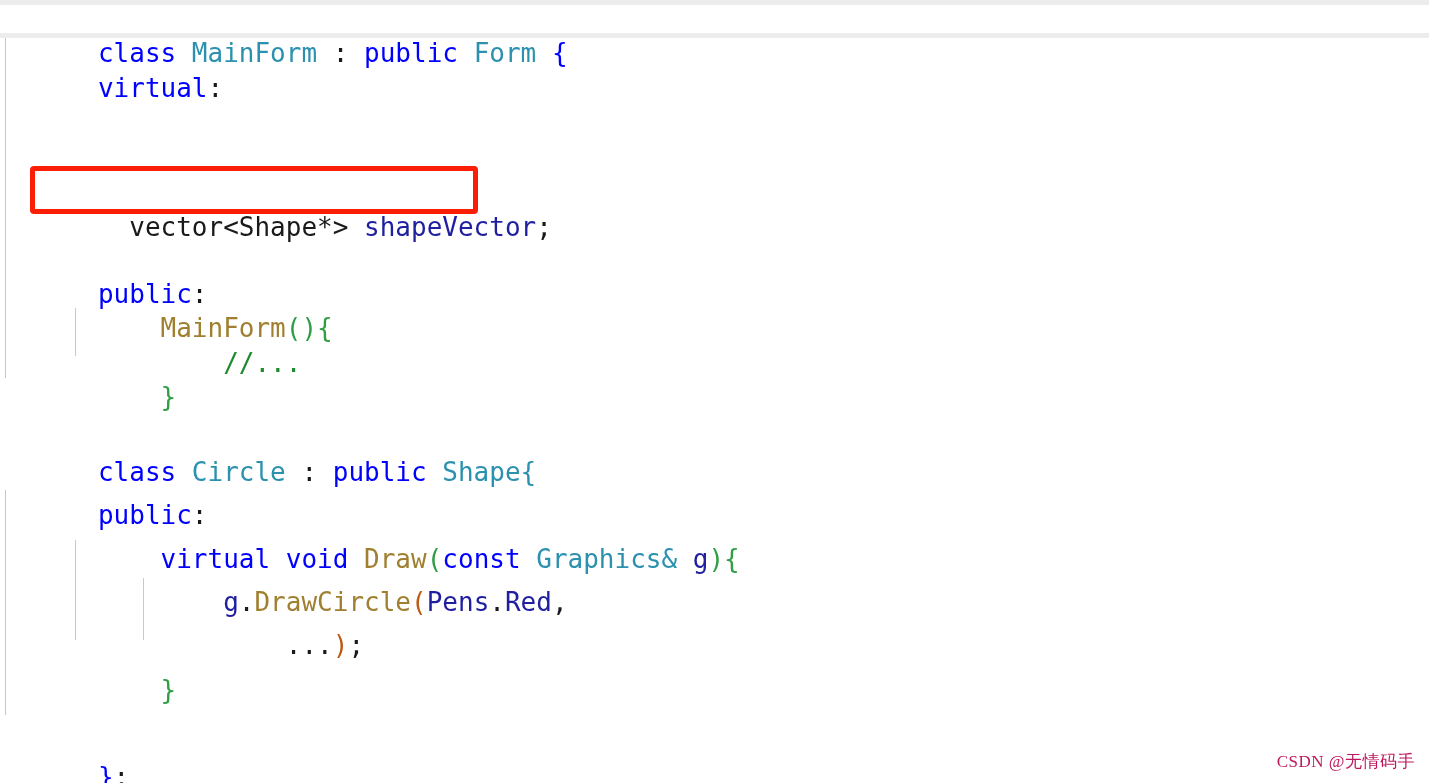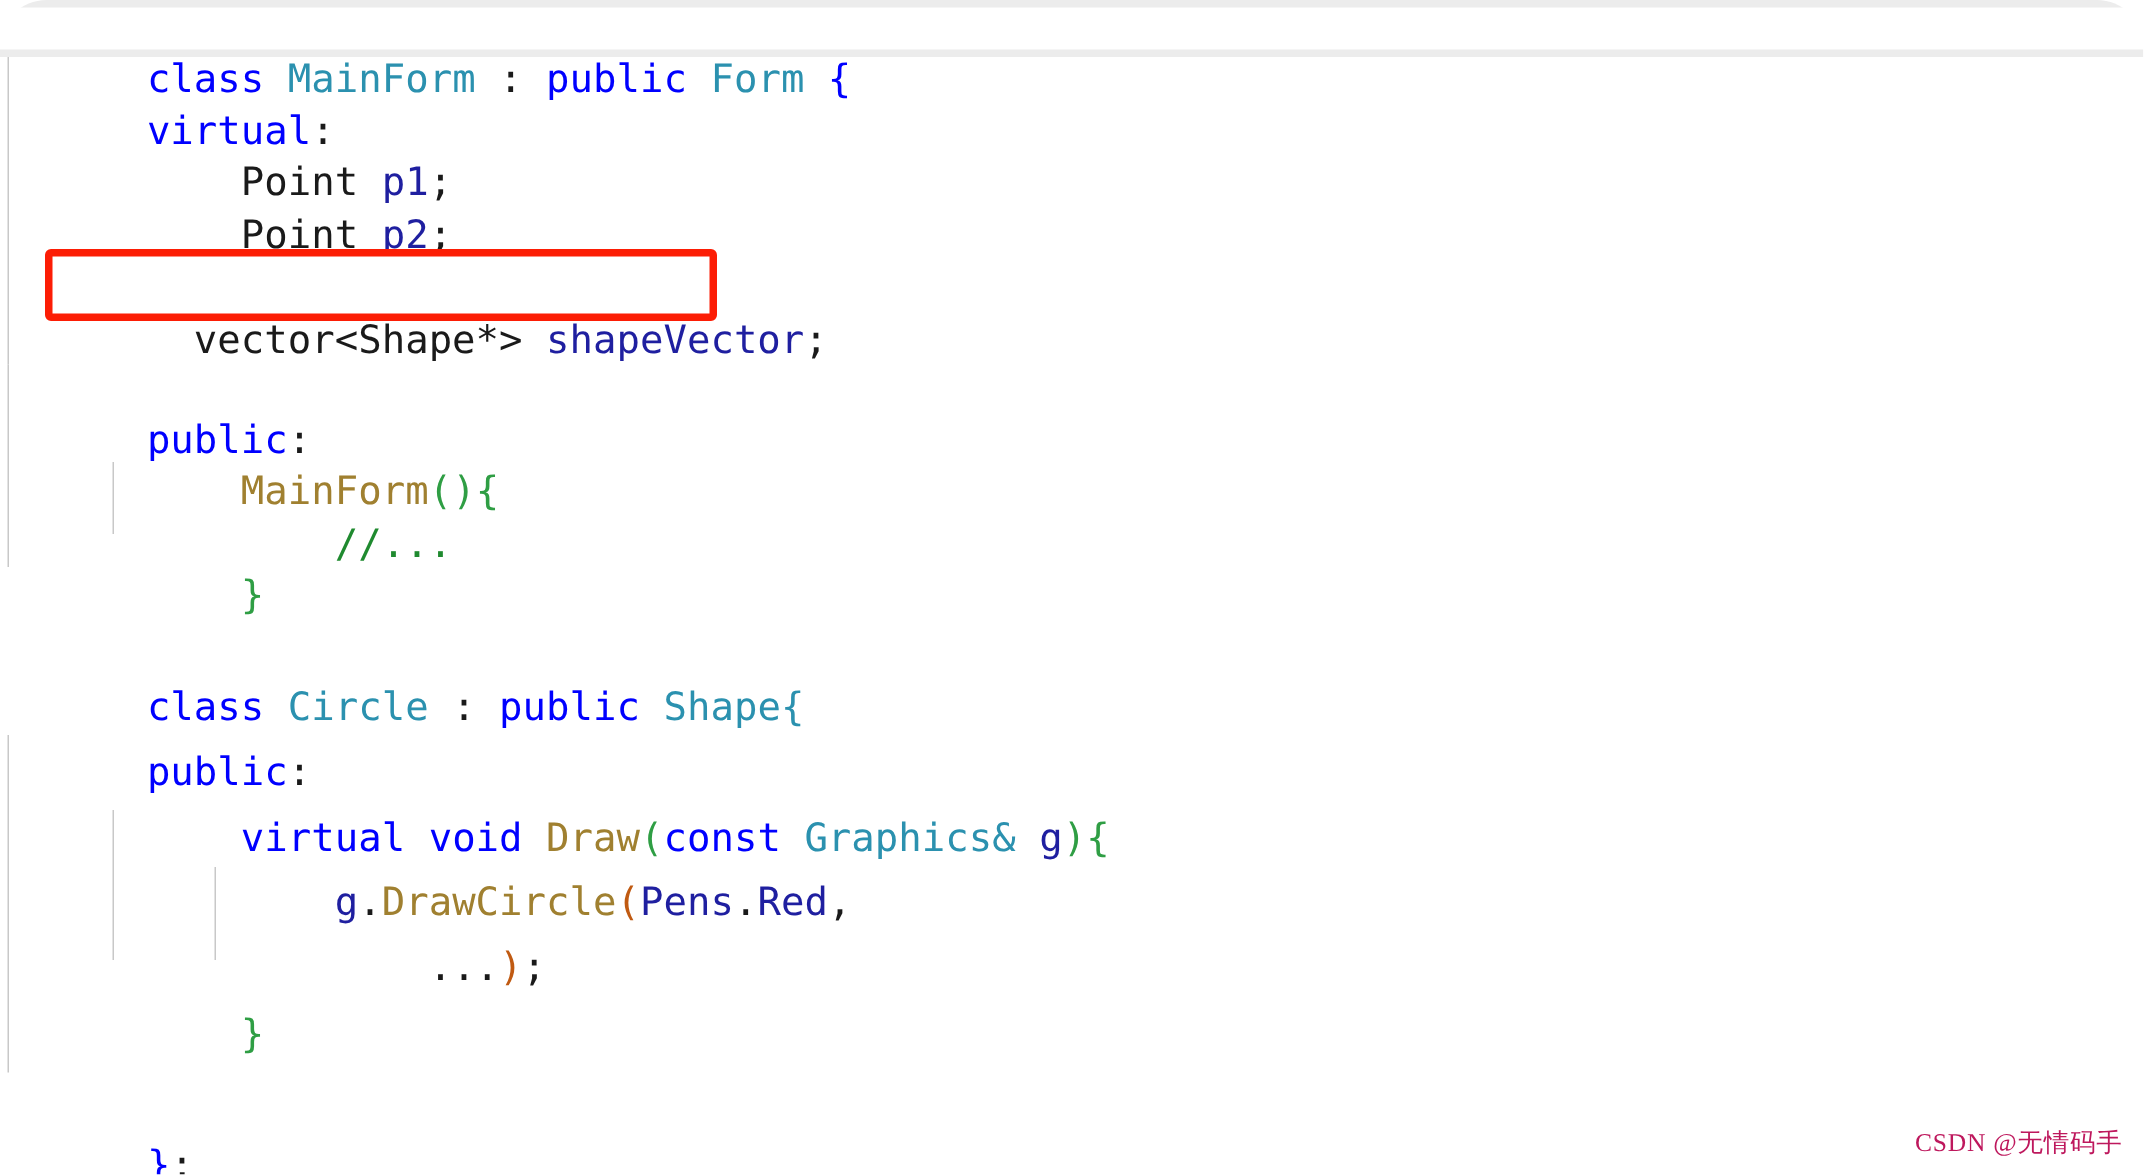--- a/index.html
+++ b/index.html
@@ -8,21 +8,20 @@
     background: #ffffff;
   }
 
   #root {
     position: relative;
     width: 1429px;
     height: 783px;
     background: #ffffff;
     overflow: hidden;
     font-family: "DejaVu Sans Mono", "Liberation Mono", monospace;
-    border-radius: 31px;
   }
 
   
   .hl-band {
     position: absolute;
     left: 0;
     width: 1429px;
     background: #ececec;
   }
   .hl-band.top    { top: 0px;  height: 5px; }
@@ -109,28 +108,22 @@
     <div class="line" style="top:1px; left:4px;">
       <span class="kw">class </span><span class="type">MainForm</span><span class="plain"> : </span><span class="kw">public</span><span class="plain"> </span><span class="type">Form</span><span class="plain"> </span><span class="brk-b">{</span>
     </div>
 
     
     <div class="line" style="top:36px; left:4px;">
       <span class="kw">virtual</span><span class="plain">:</span>
     </div>
 
     
-    <div class="line" style="top:70px; left:4px;">
-      <span class="plain">    Point </span><span class="var">p1</span><span class="plain">;</span>
-    </div>
 
     
-    <div class="line" style="top:105px; left:4px;">
-      <span class="plain">    Point </span><span class="var">p2</span><span class="plain">;</span>
-    </div>
 
     
     <div class="line" style="top:175px; left:4px;">
       <span class="plain">  vector&lt;Shape*&gt; </span><span class="var">shapeVector</span><span class="plain">;</span>
     </div>
 
     
     <div class="line" style="top:242px; left:4px;">
       <span class="kw">public</span><span class="plain">:</span>
     </div>

